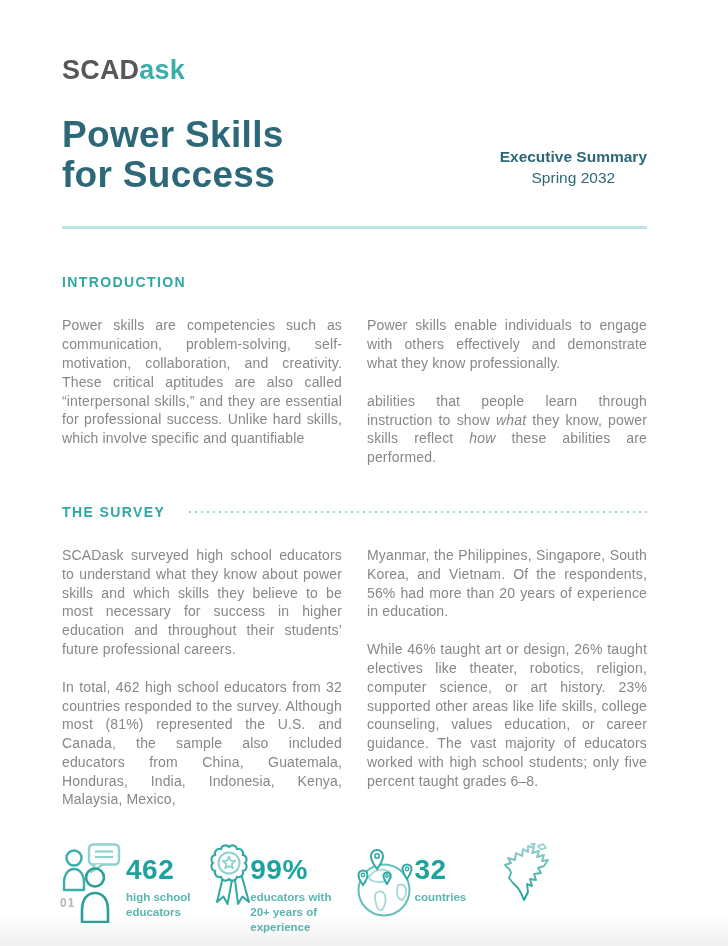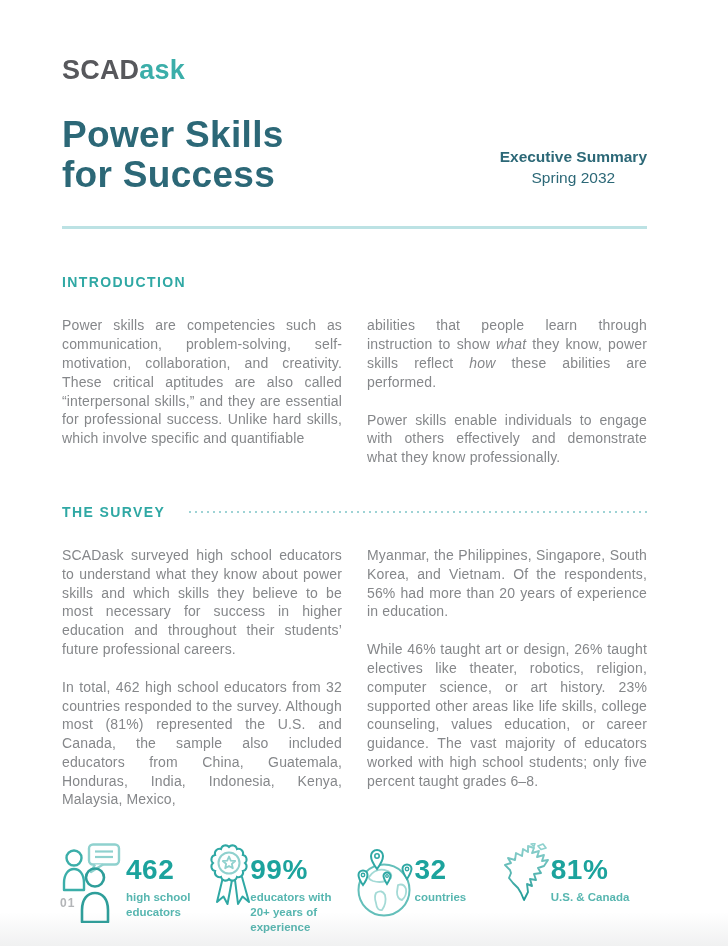--- a/index.html
+++ b/index.html
@@ -71,22 +71,22 @@
 
   <div class="rule"></div>
 
   <div class="section">
     <h2 class="section-heading intro-heading">INTRODUCTION</h2>
     <div class="columns">
       <div class="col">
         <p>Power skills are competencies such as communication, problem-solving, self-motivation, collaboration, and creativity. These critical aptitudes are also called “interpersonal skills,” and they are essential for professional success. Unlike hard skills, which involve specific and quantifiable</p>
       </div>
       <div class="col">
+        <p>Power skills enable individuals to engage with others effectively and demonstrate what they know professionally.</p>
         <p><span>abilities that people learn through instruction to show </span><i>what</i><span> they know, power skills reflect </span><i>how</i><span> these abilities are performed.</span></p>
-        <p>Power skills enable individuals to engage with others effectively and demonstrate what they know professionally.</p>
       </div>
     </div>
   </div>
 
   <div class="section">
     <div class="survey-heading-row">
       <h2 class="section-heading">THE SURVEY</h2>
       <div class="dotted"></div>
     </div>
     <div class="columns">
@@ -168,23 +168,19 @@
             <linearGradient id="na-grad" x1="0" y1="0" x2="0" y2="1">
               <stop offset="0" stop-color="#8FD1CE"></stop>
               <stop offset="1" stop-color="#1E9A95"></stop>
             </linearGradient>
           </defs>
           <path d="M9,27 L4,22 L10,20 L7,15 L14,17 L15,10 L21,13 L22,6 L27,9 L27,3 L33,5 L31,10 L38,8 L36,14 L43,12 L41,18 L47,17 L43,23 L37,25 L40,30 L33,31 L35,37 L29,36 L31,43 L26,41 L27,49 L23,57 L20,50 L17,45 L12,40 L8,35 L10,30 Z" stroke="url(#na-grad)" stroke-width="1.9" stroke-linejoin="round"></path>
           <path d="M37,3 L42,1 L45,5 L40,6.5 Z" stroke="#8FD1CE" stroke-width="1.7" stroke-linejoin="round"></path>
           <path d="M30,1 L34,0.5 L33,3.5 Z" stroke="#8FD1CE" stroke-width="1.5" stroke-linejoin="round"></path>
         </svg>
       </span>
-      <span class="stat-text">
-        <span class="stat-value">81%</span>
-        <span class="stat-label" style="display:block;">U.S. &amp; Canada</span>
-      </span>
     </div>
 
   </div>
 
   <div class="page-num">01</div>
   <div class="bottom-fade"></div>
 </div>
 
 </body></html>

